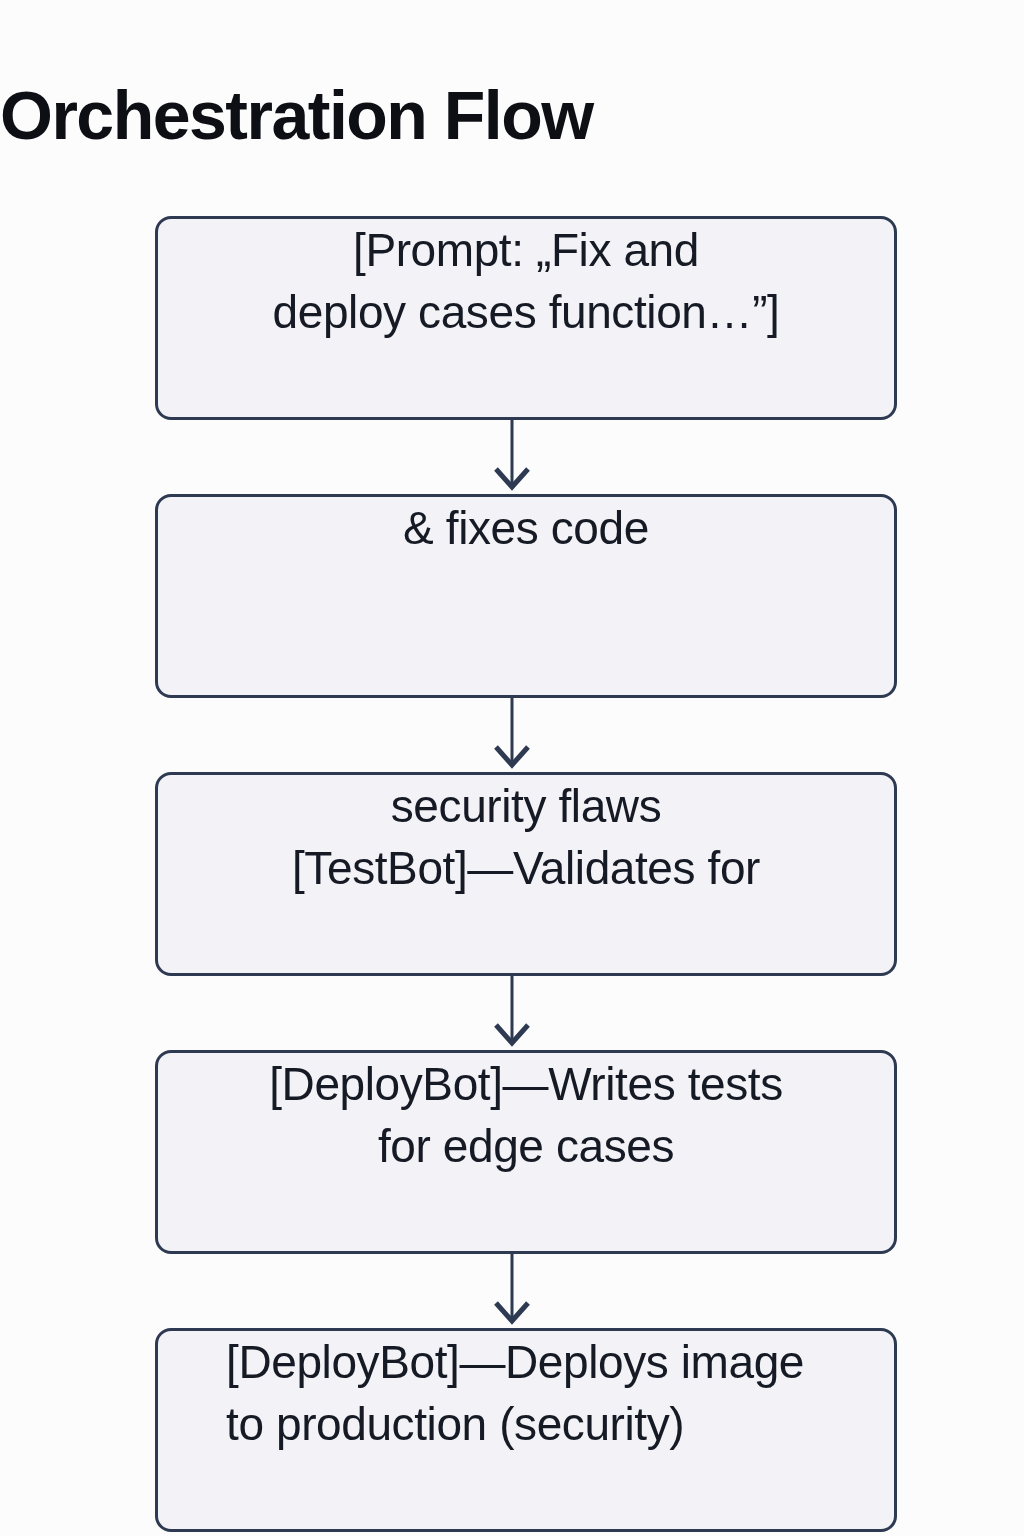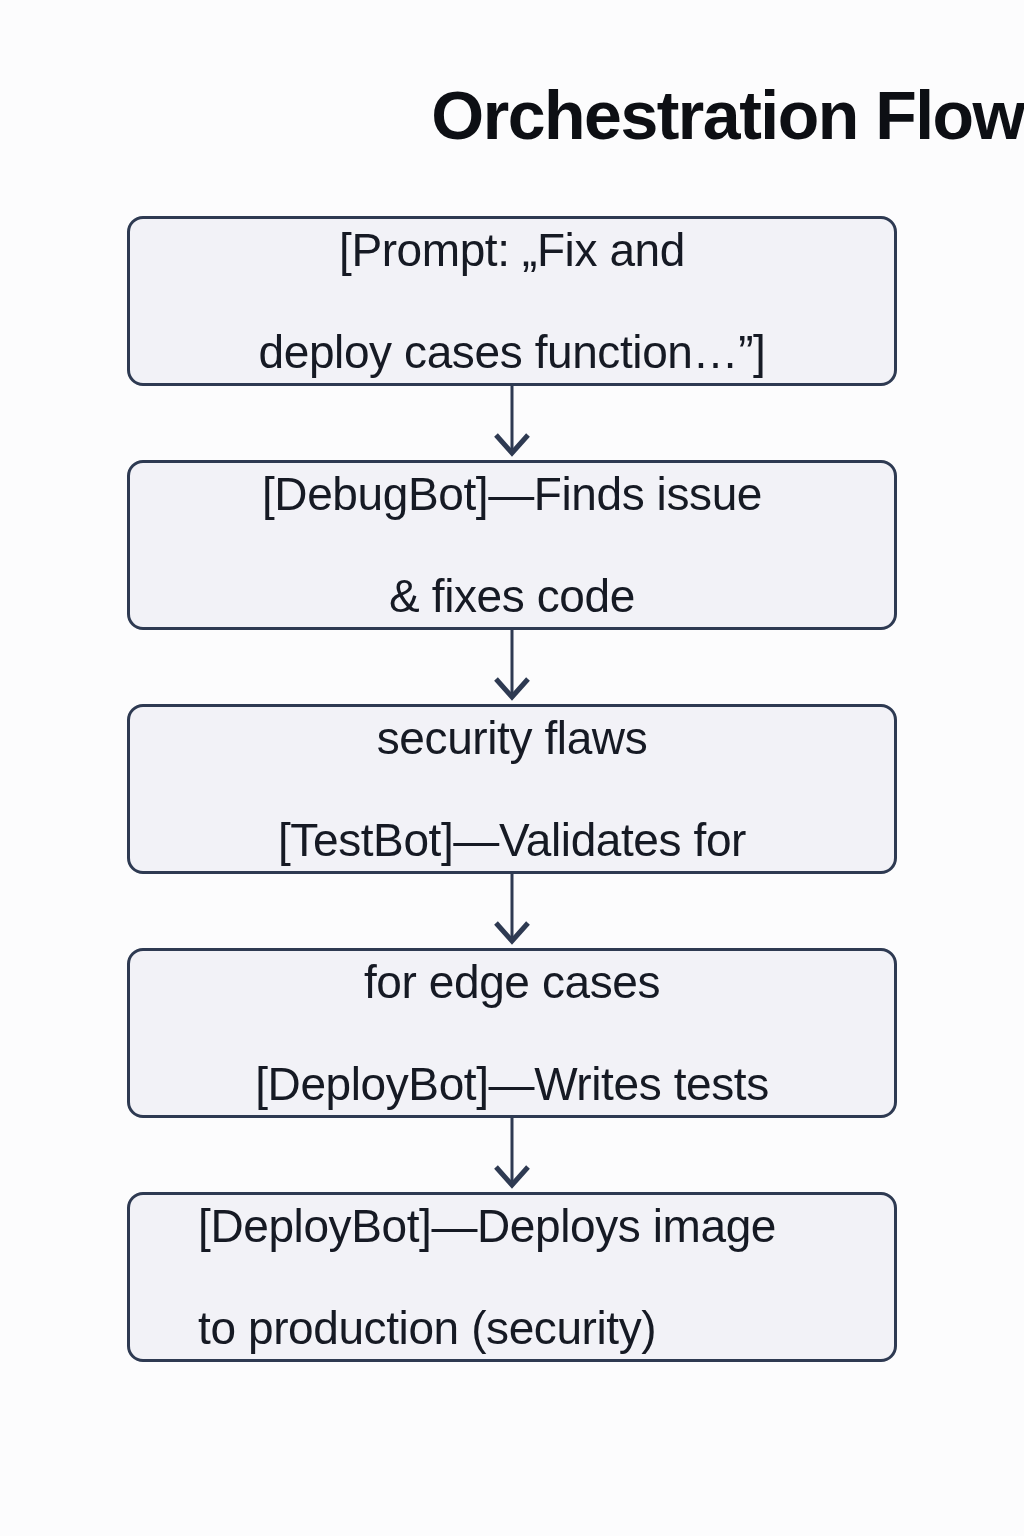--- a/index.html
+++ b/index.html
@@ -13,49 +13,50 @@
   *{margin:0;padding:0;box-sizing:border-box;}
   html,body{width:1024px;}
   body{
     width:1024px;height:1536px;
     background:var(--page-bg);
     font-family:"Liberation Sans", sans-serif;
     overflow:hidden;
   }
   .title{
     padding-top:76px;
-    text-align:right;
+    text-align:left;
     font-size:68px;
     font-weight:700;
     letter-spacing:-1.5px;
     color:var(--title-color);
     height:216px;
   }
   .flow{
     width:770px;
     margin:0 auto;
     display:flex;
     flex-direction:column;
     align-items:stretch;
   }
   .node{
-    height:170px;
+    height:204px;
     background:var(--box-fill);
     border:3px solid var(--border);
     border-radius:16px;
     display:flex;
     flex-direction:column;
-    justify-content:space-between;
+    justify-content:flex-start;
     align-items:center;
     text-align:center;
     font-size:46px;
     line-height:62px;
     letter-spacing:-0.4px;
     color:var(--text);
     padding:0 30px;
+    margin-left:28px;
   }
   .node.left-align{
     align-items:flex-start;
     text-align:left;
     padding-left:68px;
     padding-right:20px;
   }
   .node .line{display:block;}
   .connector{
     height:74px;
@@ -79,21 +80,20 @@
   </div>
 
   <div class="connector">
     <svg width="44" height="74" viewBox="0 0 44 74" aria-hidden="true">
       <path d="M22 0 L22 66" stroke="currentColor" stroke-width="3" fill="none"></path>
       <path d="M6 49 L22 67 L38 49" stroke="currentColor" stroke-width="5" fill="none" stroke-linejoin="miter"></path>
     </svg>
   </div>
 
   <div class="node">
-    <span class="line">[DebugBot]—Finds issue</span>
     <span class="line">&amp; fixes code</span>
   </div>
 
   <div class="connector">
     <svg width="44" height="74" viewBox="0 0 44 74" aria-hidden="true">
       <path d="M22 0 L22 66" stroke="currentColor" stroke-width="3" fill="none"></path>
       <path d="M6 49 L22 67 L38 49" stroke="currentColor" stroke-width="5" fill="none" stroke-linejoin="miter"></path>
     </svg>
   </div>
 
@@ -103,22 +103,22 @@
   </div>
 
   <div class="connector">
     <svg width="44" height="74" viewBox="0 0 44 74" aria-hidden="true">
       <path d="M22 0 L22 66" stroke="currentColor" stroke-width="3" fill="none"></path>
       <path d="M6 49 L22 67 L38 49" stroke="currentColor" stroke-width="5" fill="none" stroke-linejoin="miter"></path>
     </svg>
   </div>
 
   <div class="node">
+    <span class="line">[DeployBot]—Writes tests</span>
     <span class="line">for edge cases</span>
-    <span class="line">[DeployBot]—Writes tests</span>
   </div>
 
   <div class="connector">
     <svg width="44" height="74" viewBox="0 0 44 74" aria-hidden="true">
       <path d="M22 0 L22 66" stroke="currentColor" stroke-width="3" fill="none"></path>
       <path d="M6 49 L22 67 L38 49" stroke="currentColor" stroke-width="5" fill="none" stroke-linejoin="miter"></path>
     </svg>
   </div>
 
   <div class="node left-align">

